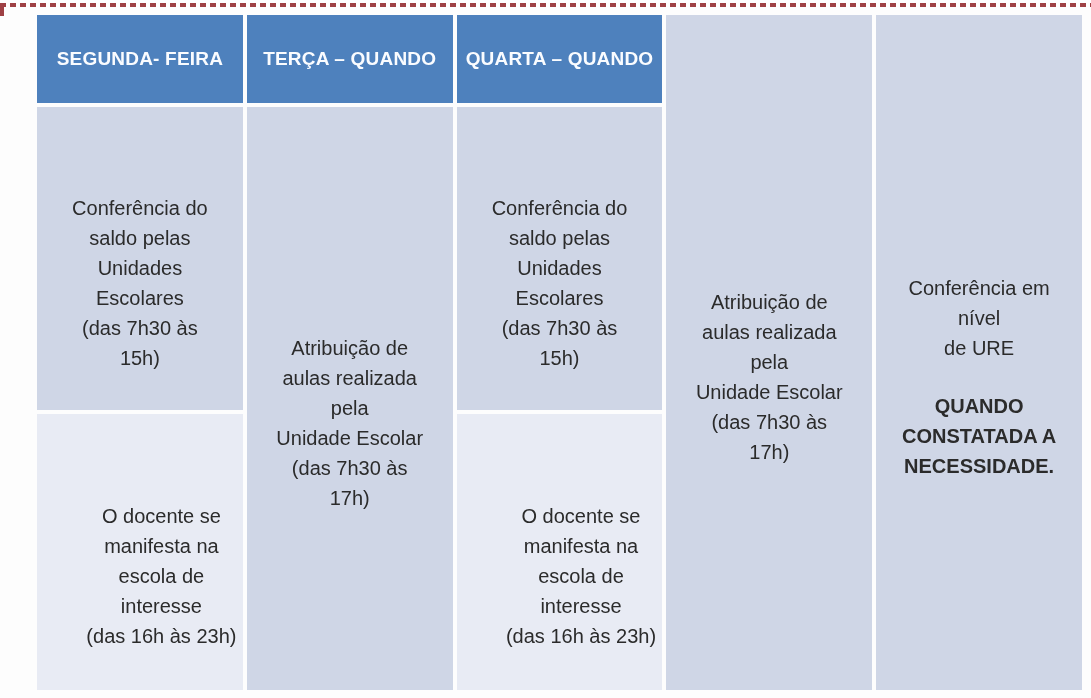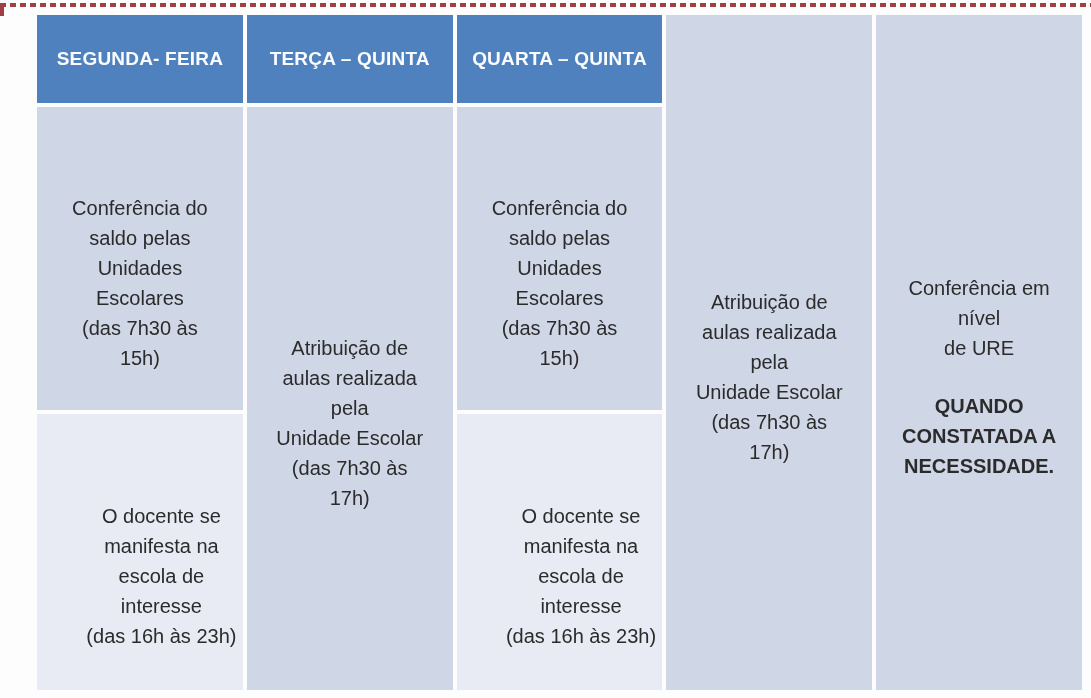--- a/index.html
+++ b/index.html
@@ -86,32 +86,32 @@
         </div>
         <div class="cell light">
           <div class="cell-text">O docente se
 manifesta na
 escola de
 interesse
 (das 16h às 23h)</div>
         </div>
       </div>
       <div class="col">
-    <div class="day-header">TERÇA – QUINTA</div>
+    <div class="day-header">TERÇA – QUANDO</div>
   <div class="cell dark">
           <div class="cell-text">Atribuição de
 aulas realizada
 pela
 Unidade Escolar
 (das 7h30 às
 17h)</div>
         </div>
       </div>
       <div class="col">
-    <div class="day-header">QUARTA – QUINTA</div>
+    <div class="day-header">QUARTA – QUANDO</div>
   <div class="cell dark fixed-top">
           <div class="cell-text">Conferência do
 saldo pelas
 Unidades
 Escolares
 (das 7h30 às
 15h)</div>
         </div>
         <div class="cell light">
           <div class="cell-text">O docente se

